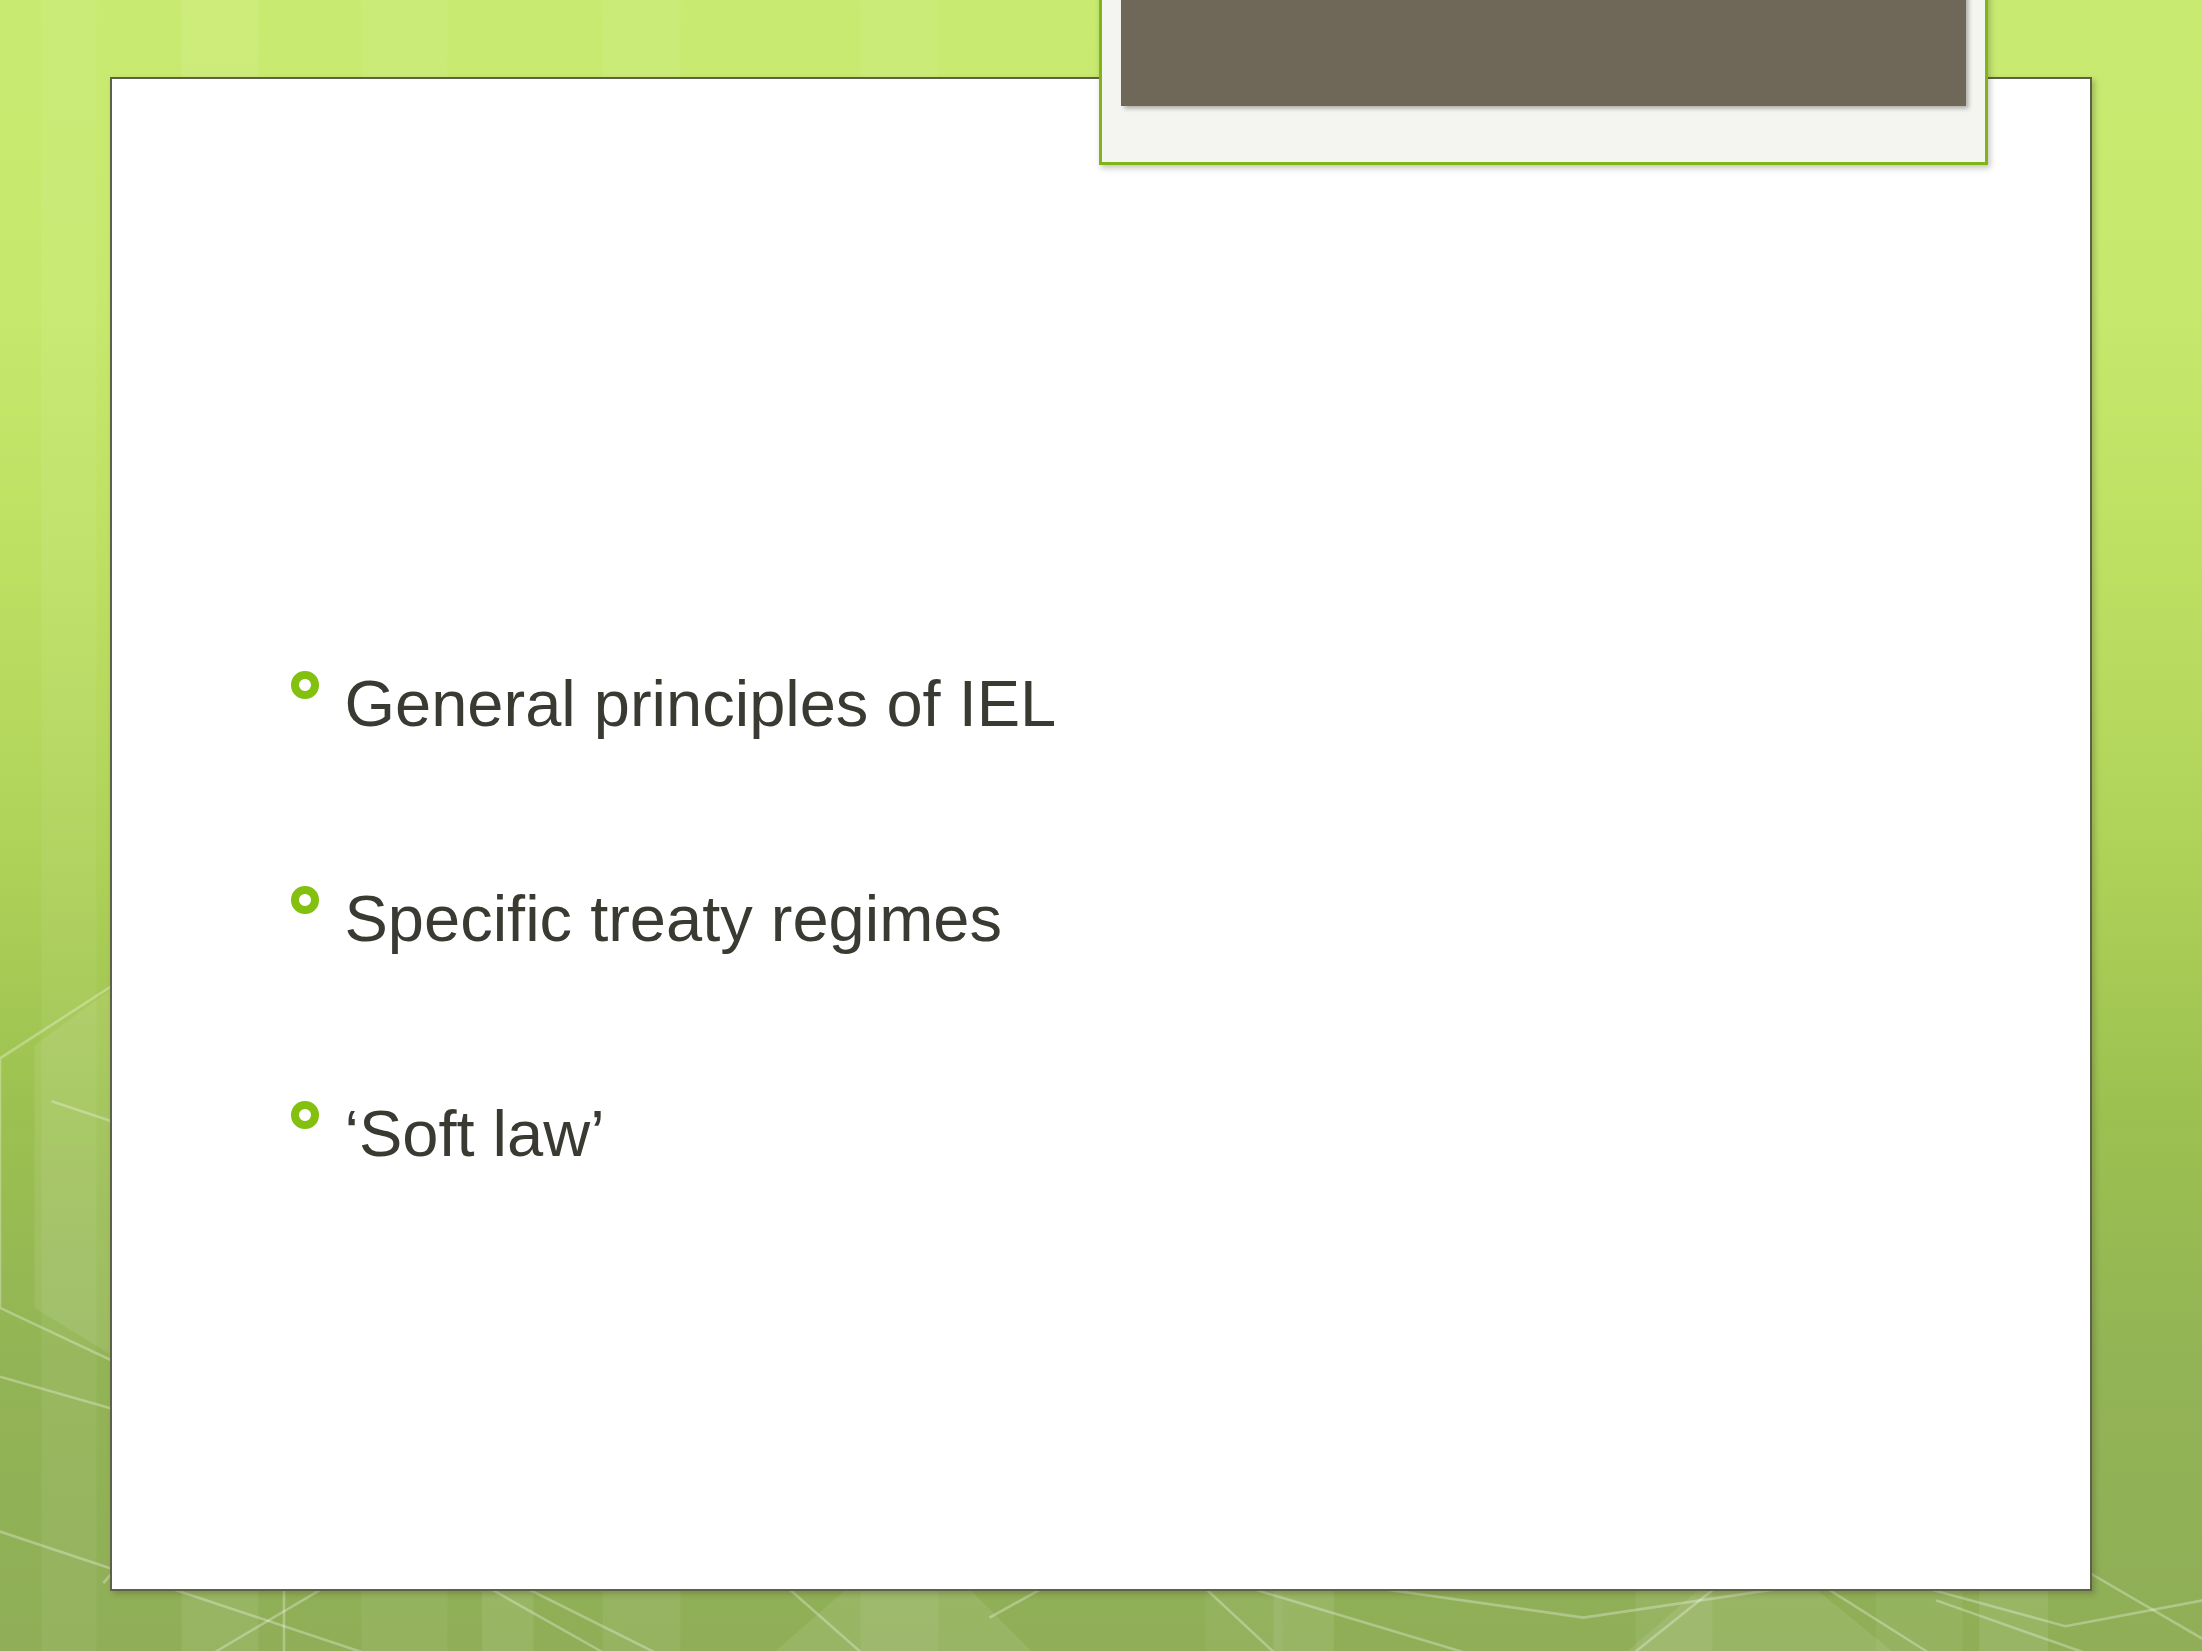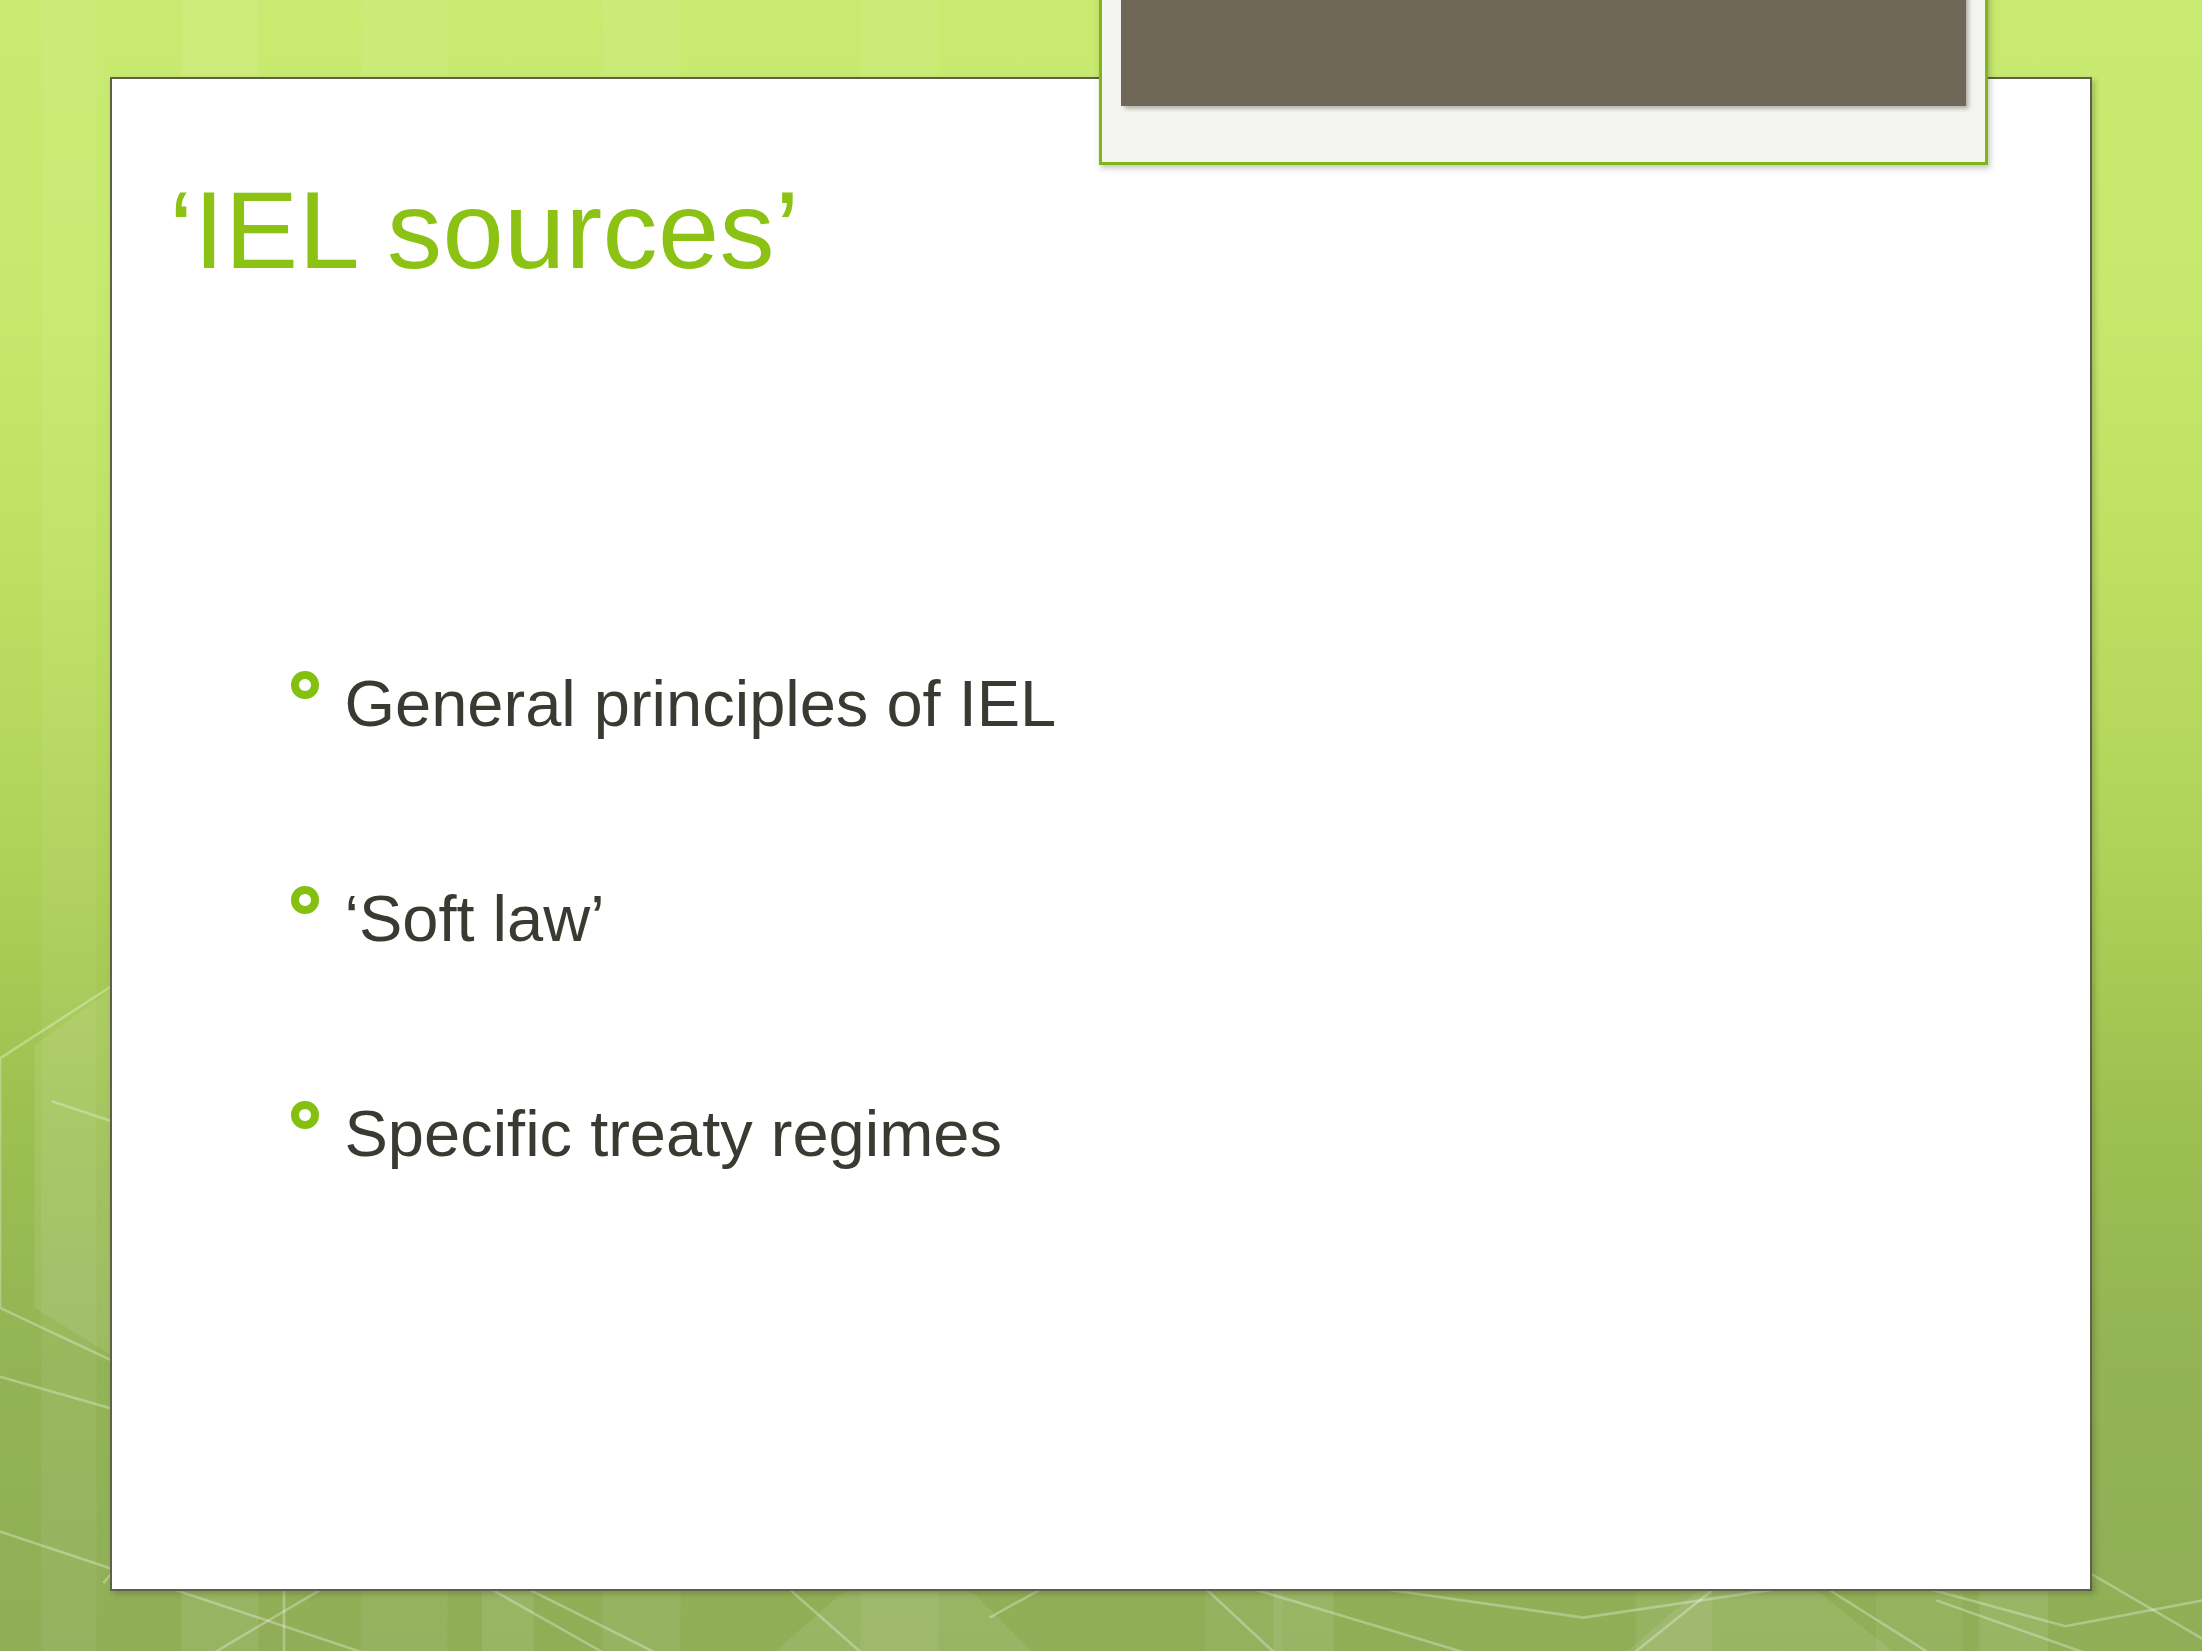--- a/index.html
+++ b/index.html
@@ -198,37 +198,36 @@
         <polygon points="2040,1790 2200,1920 1890,1920"></polygon>
         <rect x="1480" y="1700" width="70" height="220"></rect>
         <rect x="2300" y="1700" width="80" height="220"></rect>
         <rect x="560" y="1720" width="60" height="200"></rect>
       </g>
     </svg>
   </div>
 
   <div class="panel"></div>
 
-  <div class="title">‘IEL sources’</div>
 
   <div class="bullets">
 
     <div class="bullet-row">
       <span class="bullet-marker"></span>
       <span class="bullet-text">General principles of IEL</span>
     </div>
 
     <div class="bullet-row">
       <span class="bullet-marker"></span>
-      <span class="bullet-text">‘Soft law’</span>
+      <span class="bullet-text">Specific treaty regimes</span>
     </div>
 
     <div class="bullet-row">
       <span class="bullet-marker"></span>
-      <span class="bullet-text">Specific treaty regimes</span>
+      <span class="bullet-text">‘Soft law’</span>
     </div>
 
   </div>
 
   <div class="photo-frame">
     <div class="photo-inner"></div>
   </div>
 
 </div>
 

